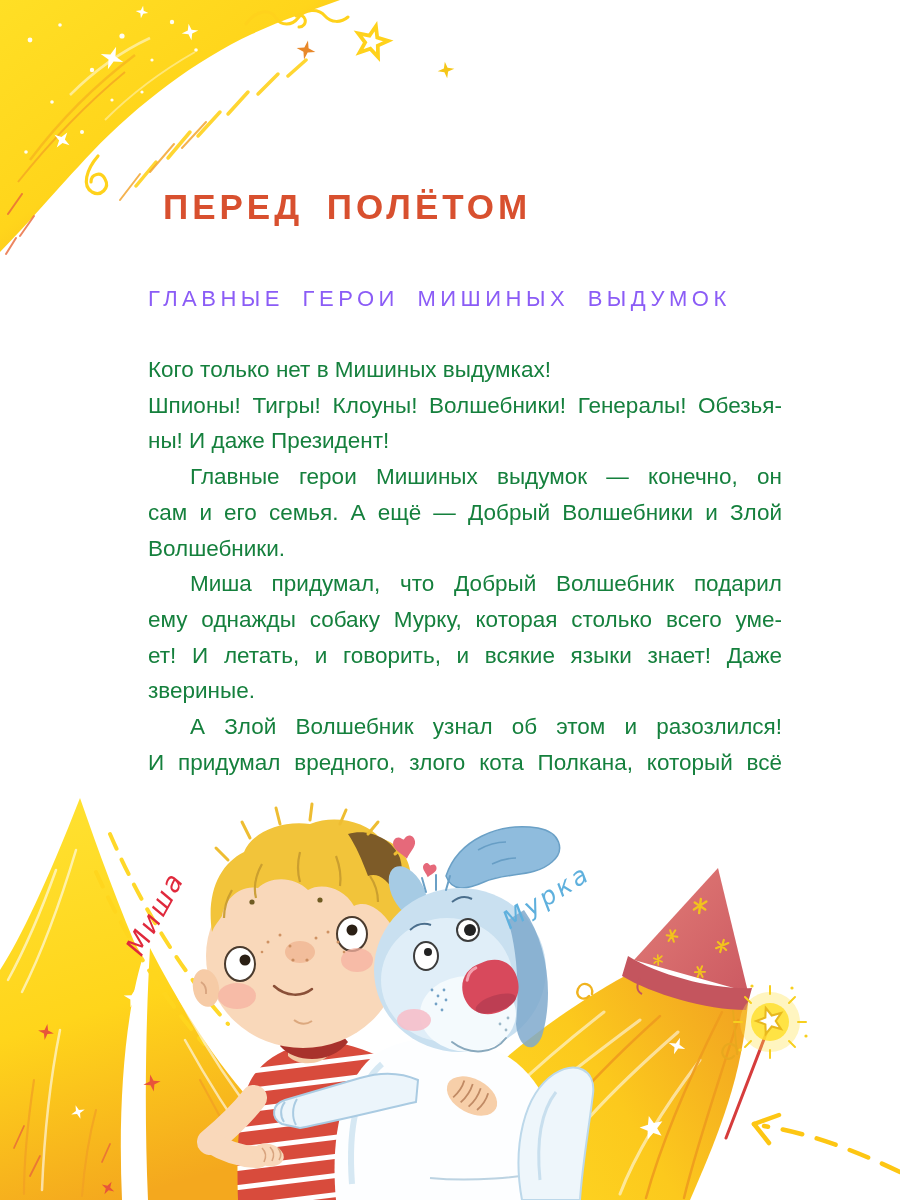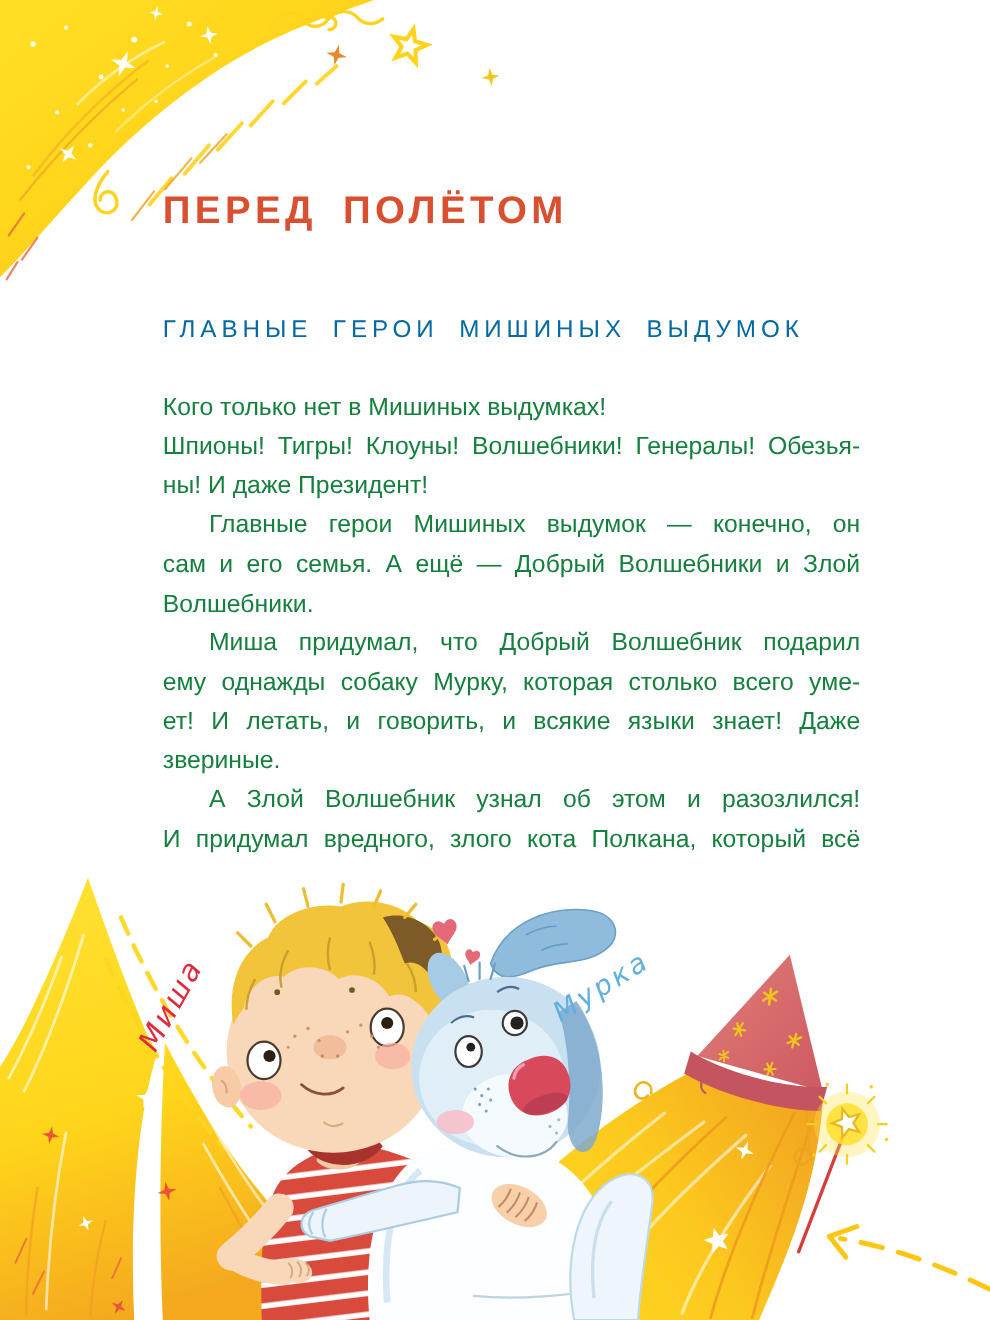--- a/index.html
+++ b/index.html
@@ -8,21 +8,21 @@
     overflow:hidden;font-family:"Liberation Sans", sans-serif;
   }
   .title{
     position:absolute;left:148px;top:172px;
     font-size:35px;font-weight:bold;letter-spacing:4px;word-spacing:10px;
     color:#d8502f;white-space:nowrap;
   }
   .subtitle{
     position:absolute;left:148px;top:286px;
     font-size:22px;font-weight:normal;letter-spacing:4.5px;word-spacing:8px;
-    color:#0369a1;white-space:nowrap;
+    color:#8b5cf6;white-space:nowrap;
   }
   .bodytext{
     position:absolute;left:148px;top:352px;width:634px;
     font-size:22.5px;line-height:35.7px;color:#15803d;
   }
   .line{width:100%;}
   .j{text-align:justify;text-align-last:justify;}
   .ind{text-indent:42px;}
   .deco-top{position:absolute;left:0;top:0;}
   .illo{position:absolute;left:0;top:780px;}
@@ -95,21 +95,21 @@
 
       <path d="M98,156 c-12,14 -16,30 -6,36 c9,5 18,-4 13,-13 c-4,-8 -14,-5 -14,3" stroke="#ffd21c" stroke-width="3.2" fill="none" stroke-linecap="round"></path>
     </g>
     <g>
       <use href="#spark4" transform="translate(306,50) scale(1.2) rotate(12)" fill="#e8882a"></use>
       <use href="#star5" transform="translate(372,42) scale(1.25) rotate(14)" fill="#ffffff" stroke="#ffd21c" stroke-width="3"></use>
       <use href="#spark4" transform="translate(446,70) scale(1.05) rotate(-8)" fill="#f5c617"></use>
     </g>
   </svg>
 
-  <h1 class="title" style="margin:0;">ПЕРЕД ПОЛЁТОМ</h1>
+  <h1 class="title" style="margin:15px;">ПЕРЕД ПОЛЁТОМ</h1>
   <h2 class="subtitle" style="margin:0;">ГЛАВНЫЕ ГЕРОИ МИШИНЫХ ВЫДУМОК</h2>
 
   <div class="bodytext">
     <div class="line">Кого только нет в Мишиных выдумках!</div>
     <div class="line j">Шпионы! Тигры! Клоуны! Волшебники! Генералы! Обезья-</div>
     <div class="line">ны! И даже Президент!</div>
     <div class="line j ind">Главные герои Мишиных выдумок — конечно, он</div>
     <div class="line j">сам и его семья. А ещё — Добрый Волшебники и Злой</div>
     <div class="line">Волшебники.</div>
     <div class="line j ind">Миша придумал, что Добрый Волшебник подарил</div>

